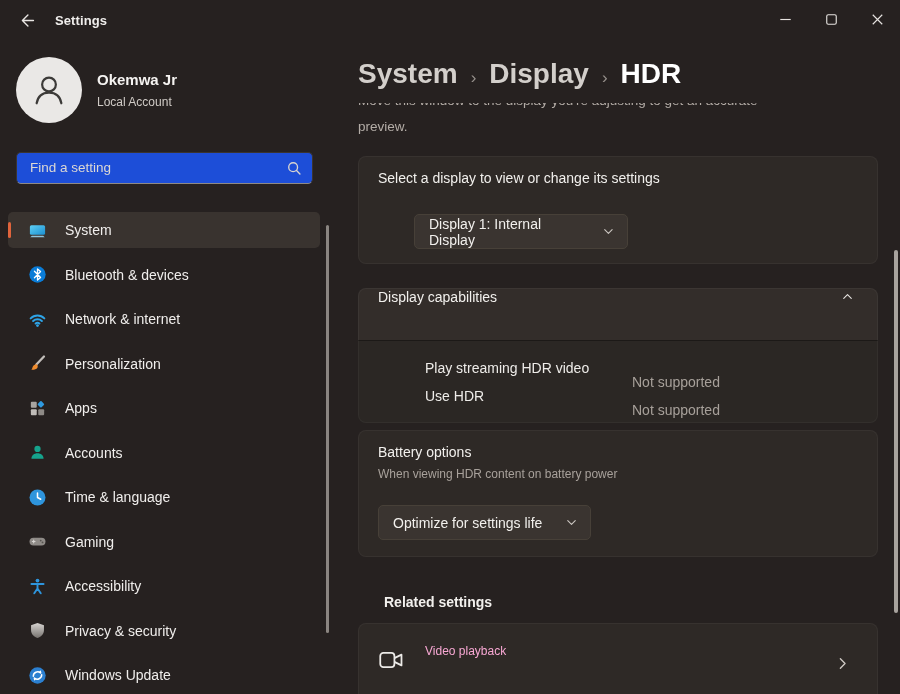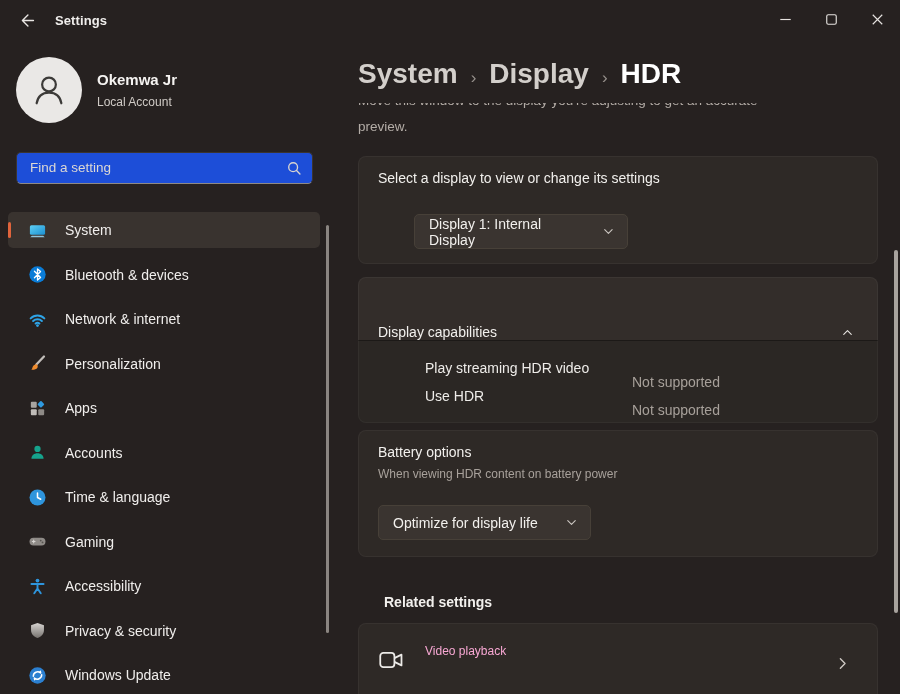--- a/index.html
+++ b/index.html
@@ -61,21 +61,21 @@
 
   .card-select { top:156px; height:108px; }
   .card-label { position:absolute; left:19px; top:13px; font-size:14px; color:#F2F0ED; }
 
   .dropdown { position:absolute; display:flex; align-items:center; justify-content:space-between; height:35px; background:#3A3430; border:1px solid #474038; border-radius:5px; padding:0 11px 0 14px; font-size:14px; color:#F2F0ED; }
   .dropdown .chev { width:15px; height:15px; color:#CBC6C1; margin-left:12px; }
   .dd-display { left:19px; top:57px; width:214px;margin-left:36px; }
   .dd-battery { left:19px; top:74px; width:213px; }
 
   .card-capabilities { top:277px; height:146px; background:transparent; border:none; }
-  .expander-header { position:absolute; left:0; top:0; width:520px; height:63px; background:#332D2A; border:1px solid rgba(255,255,255,.045); border-bottom:none; border-radius:8px 8px 0 0; display:flex; align-items:flex-end; padding:0 22px 0 19px; justify-content:space-between;gap:12px; }
+  .expander-header { position:absolute; left:0; top:11px; width:520px; height:63px; background:#332D2A; border:1px solid rgba(255,255,255,.045); border-bottom:none; border-radius:8px 8px 0 0; display:flex; align-items:flex-start; padding:0 22px 0 19px; justify-content:space-between;gap:12px; }
   .expander-title { font-size:14px; color:#F2F0ED; }
   .expander-chevron { width:15px; height:15px; color:#E8E5E2; }
   .expander-body { position:absolute; left:0; top:63px; width:520px; height:83px; background:#2B2724; border:1px solid rgba(255,255,255,.04); border-top:1px solid rgba(0,0,0,.35); border-radius:0 0 8px 8px; padding:13px 8px 0 66px; }
   .cap-row { display:flex; height:28px; align-items:center; }
   .cap-label { width:207px; font-size:14px; color:#EEECE9; }
   .cap-value { font-size:14px; color:#A7A09A;margin-top:28px; }
 
   .card-battery { top:430px; height:127px; }
   .battery-title { position:absolute; left:19px; top:13px; font-size:14px; color:#F2F0ED; }
   .battery-sub { position:absolute; left:19px; top:36px; font-size:12px; color:#A8A19B; }
@@ -408,21 +408,21 @@
           <span class="cap-label">Use HDR</span>
           <span class="cap-value">Not supported</span>
         </div>
       </div>
   </div>
 
   <div class="card card-battery">
     <div class="battery-title">Battery options</div>
     <div class="battery-sub">When viewing HDR content on battery power</div>
     <div class="dropdown dd-battery">
-      <span>Optimize for display life</span>
+      <span>Optimize for settings life</span>
       <svg class="chev">
           <use href="#chevron-down-icon"></use>
         </svg>
     </div>
   </div>
 
   <div class="related-heading">Related settings</div>
   <div class="card card-related">
     <svg class="related-icon">
         <use href="#video-camera-icon"></use>

